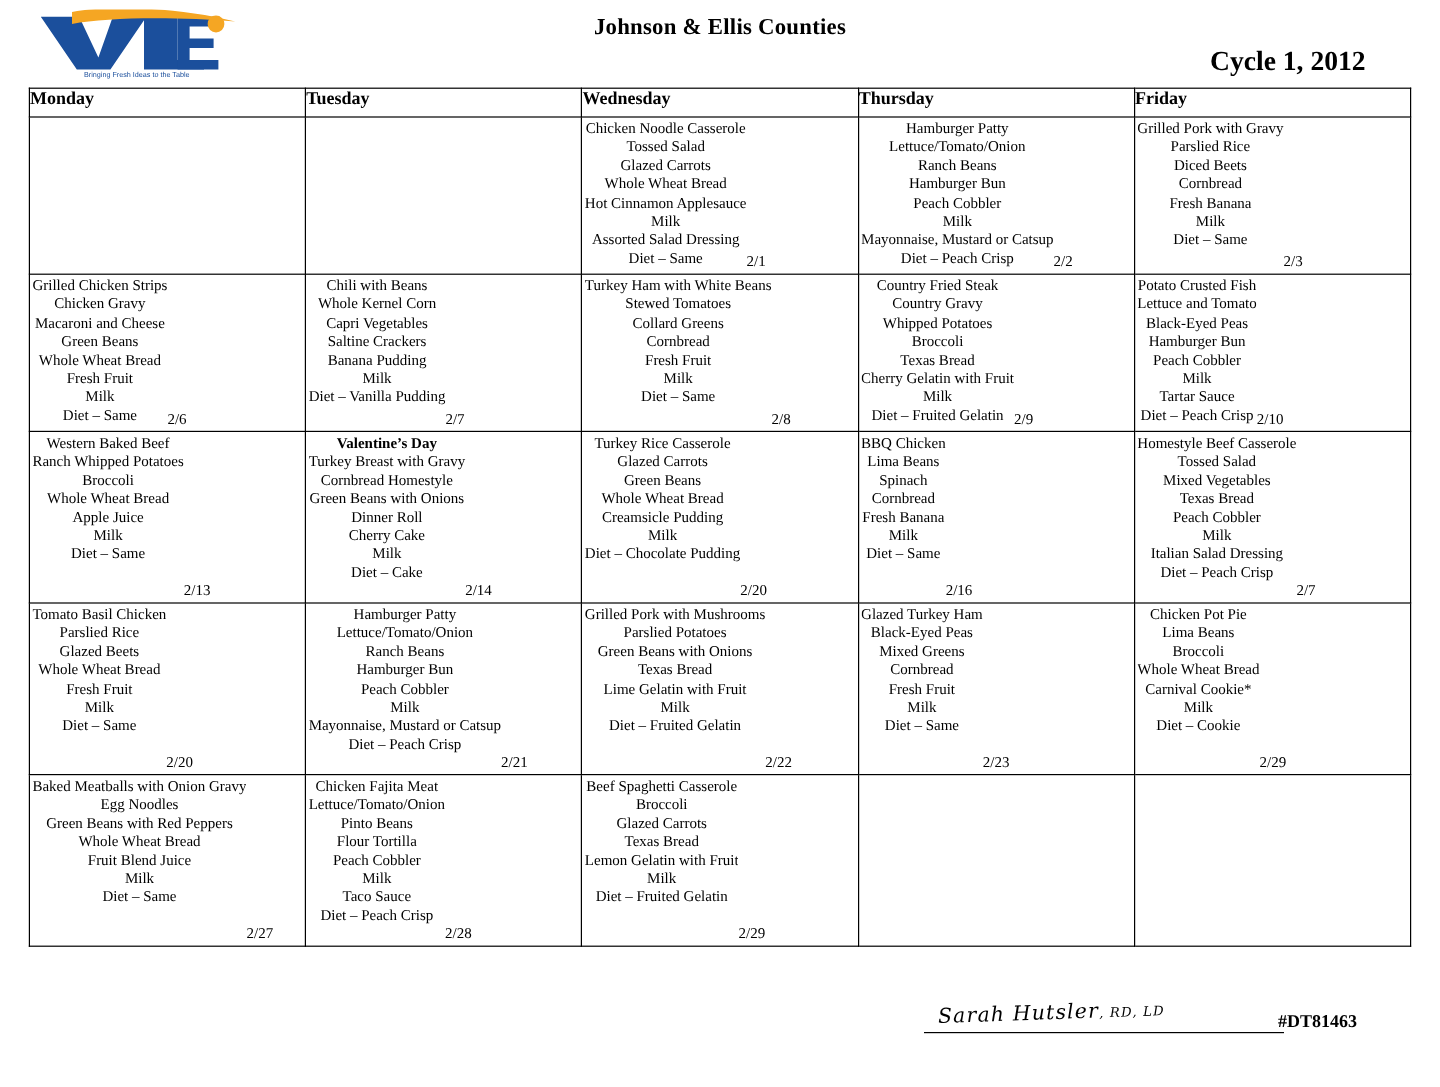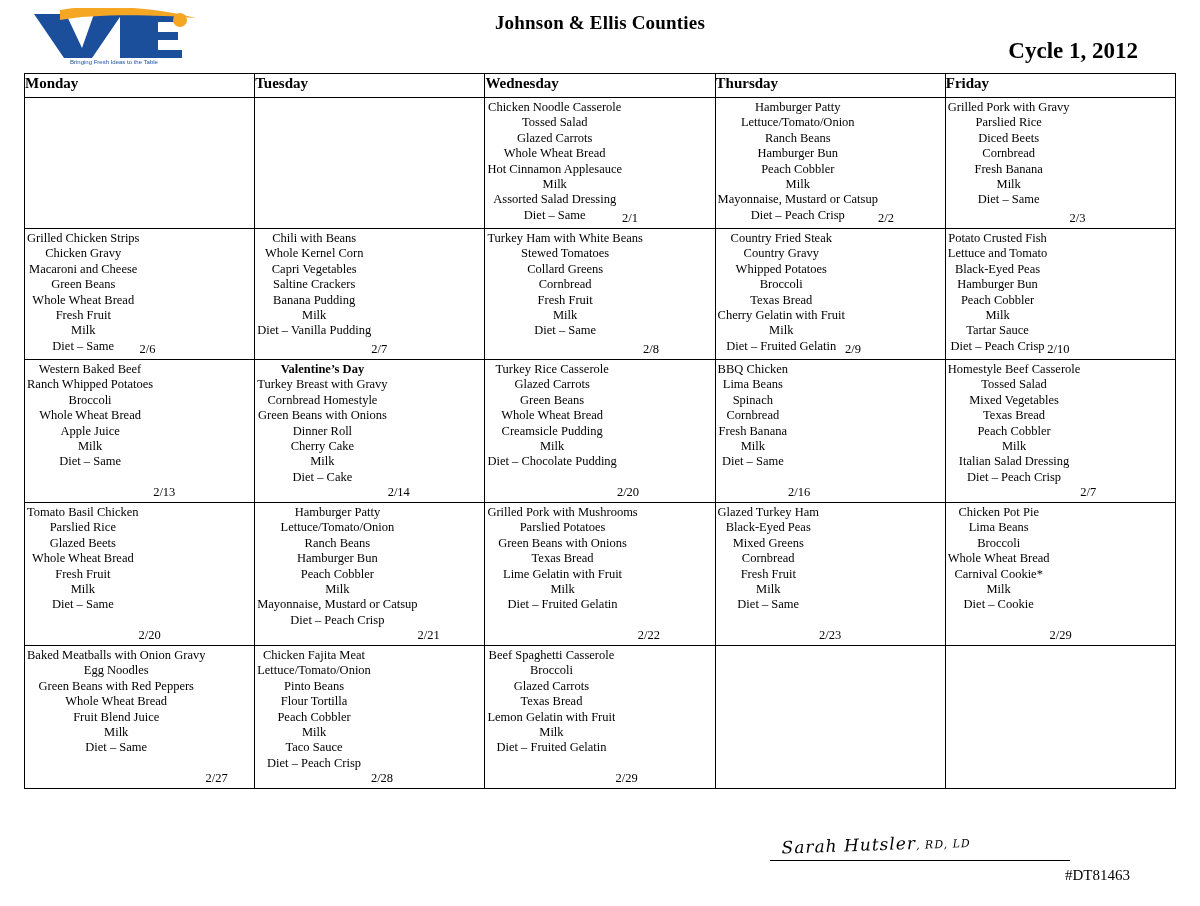--- a/index.html
+++ b/index.html
@@ -134,23 +134,24 @@
     font-style: italic;
   }
   .sig-line {
     border-bottom: 1px solid #000;
     width: 300px;
     margin-top: 2px;
   }
   .sig-code {
     position: absolute;
     left: 295px;
-    top: 29px;
+    top: 6px;
     font-family: "Liberation Serif", serif;
     font-size: 15px;
+    font-weight: bold;
   }
 </style>
 </head>
 <body>
 
 <div class="page">
 
   <div class="header">
 
     <div class="logo">

